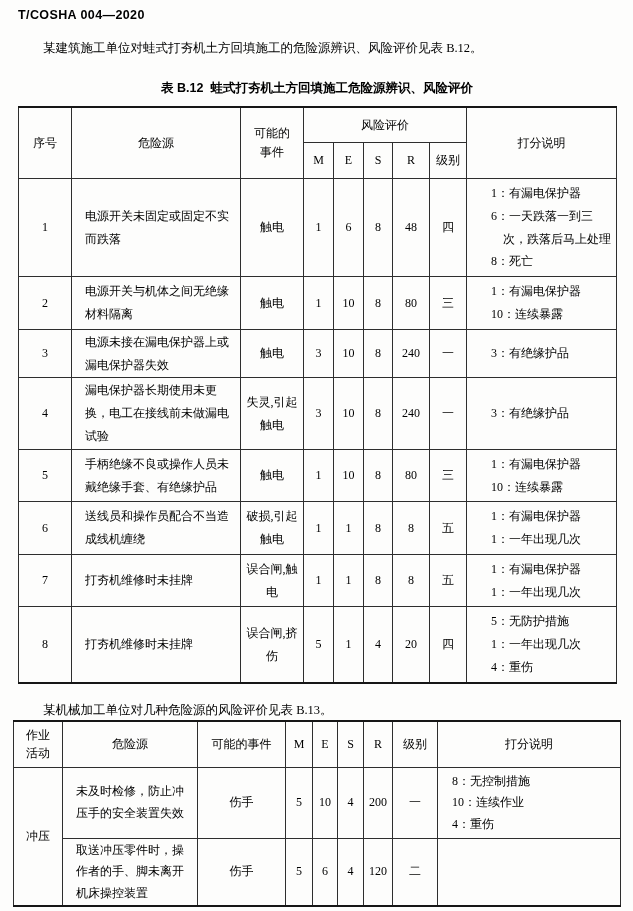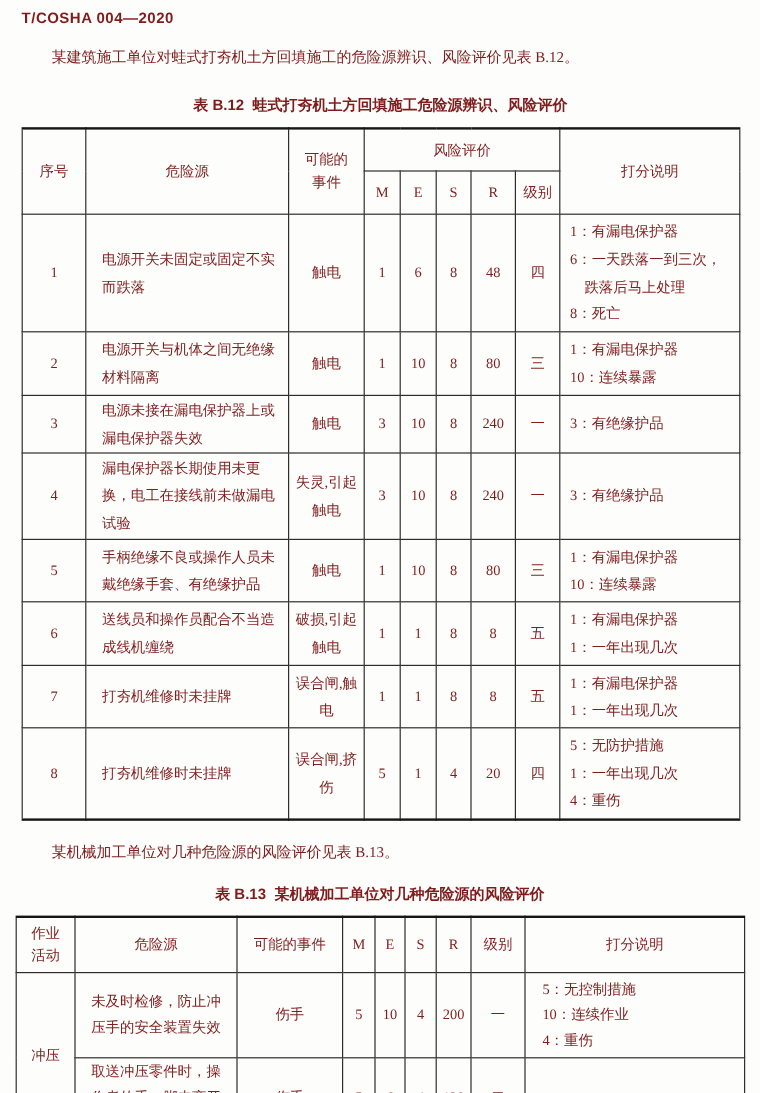--- a/index.html
+++ b/index.html
@@ -4,21 +4,21 @@
 <style>
   html,body { margin:0; padding:0; background:#ffffff; }
   .page {
     position:relative;
     width:633px; height:911px;
     background:#fdfdfc;
     box-sizing:border-box;
     padding:8px 0 0 18px;
     overflow:hidden;
     font-family:"Liberation Serif","DejaVu Serif",serif;
-    color:#7f1d1d;
+    color:#000000;
   }
   .doc-number {
     font-family:"Liberation Sans","DejaVu Sans",sans-serif;
     font-weight:700; font-size:12.5px; letter-spacing:0.4px;
   }
   .section-heading {
     font-family:"Liberation Sans","DejaVu Sans",sans-serif;
     font-weight:700; font-size:13px;
     margin:16px 0 0 0; white-space:pre-wrap;
   }
@@ -44,21 +44,21 @@
     overflow:hidden;
   }
   .risk-table thead th { text-align:center; line-height:1.55; padding:8px 2px; }
   .risk-table thead th.event-col { padding:4px 10px; }
   .risk-table thead th.activity-col { padding:4px 12px; }
   .risk-table td { line-height:1.9; }
   .risk-table.b13 td { line-height:1.78; }
   .risk-table td.center { text-align:center; }
   .risk-table td.hazard-cell { padding:1px 8px 1px 13px; text-align:left;margin-left:36px; }
   .risk-table td.event-cell { padding:1px 4px;margin-top:15px; }
-  .risk-table td.notes-cell { padding:3px 4px 3px 8px; text-align:left; }
+  .risk-table td.notes-cell { padding:3px 4px 3px 24px; text-align:left; }
   .risk-table.b13 td.notes-cell { padding-left:14px; }
   .note-line { padding-left:1em; text-indent:-1em; }
 </style>
 </head>
 <body>
 
 <div class="page">
 
   <div class="doc-number">T/COSHA 004—2020</div>
 
@@ -206,21 +206,20 @@
             <div class="note-line">5：无防护措施</div>
             <div class="note-line">1：一年出现几次</div>
             <div class="note-line">4：重伤</div>
           </td>
         </tr>
       </tbody>
   </table>
 
   <p class="para">某机械加工单位对几种危险源的风险评价见表 B.13。</p>
 
-  <div class="caption b13-cap">表 B.13  某机械加工单位对几种危险源的风险评价</div>
 
   <table class="risk-table b13">
     <colgroup>
       <col style="width:49px">
         <col style="width:135px">
         <col style="width:88px">
       <col style="width:27px">
         <col style="width:25px">
         <col style="width:26px">
       <col style="width:29px">
@@ -244,21 +243,21 @@
         <tr>
           <td class="center" rowspan="2">冲压</td>
           <td class="hazard-cell">未及时检修，防止冲压手的安全装置失效</td>
           <td class="center event-cell">伤手</td>
           <td class="center">5</td>
           <td class="center">10</td>
           <td class="center">4</td>
           <td class="center">200</td>
           <td class="center">一</td>
           <td class="notes-cell">
-            <div class="note-line">5：无控制措施</div>
+            <div class="note-line">8：无控制措施</div>
             <div class="note-line">10：连续作业</div>
             <div class="note-line">4：重伤</div>
           </td>
         </tr>
         <tr>
           <td class="hazard-cell">取送冲压零件时，操作者的手、脚未离开机床操控装置</td>
           <td class="center event-cell">伤手</td>
           <td class="center">5</td>
           <td class="center">6</td>
           <td class="center">4</td>

